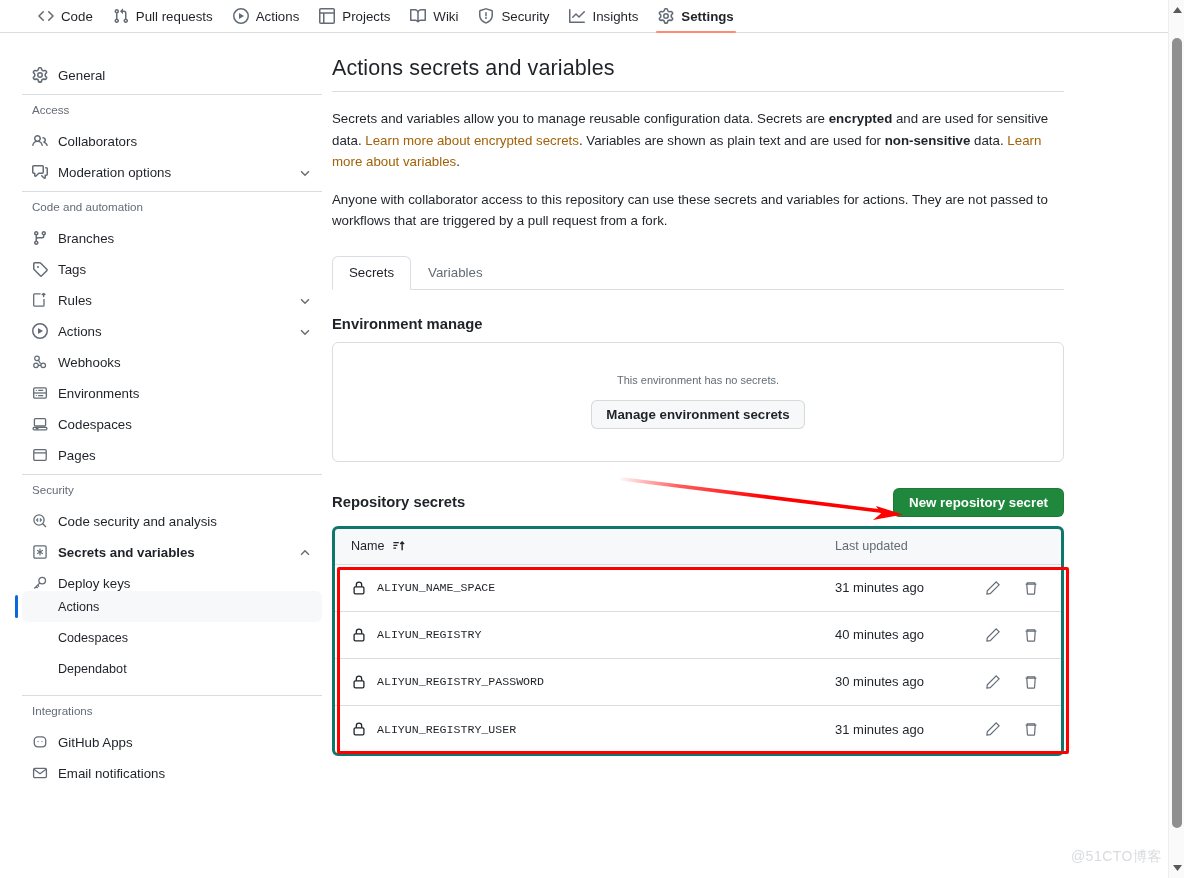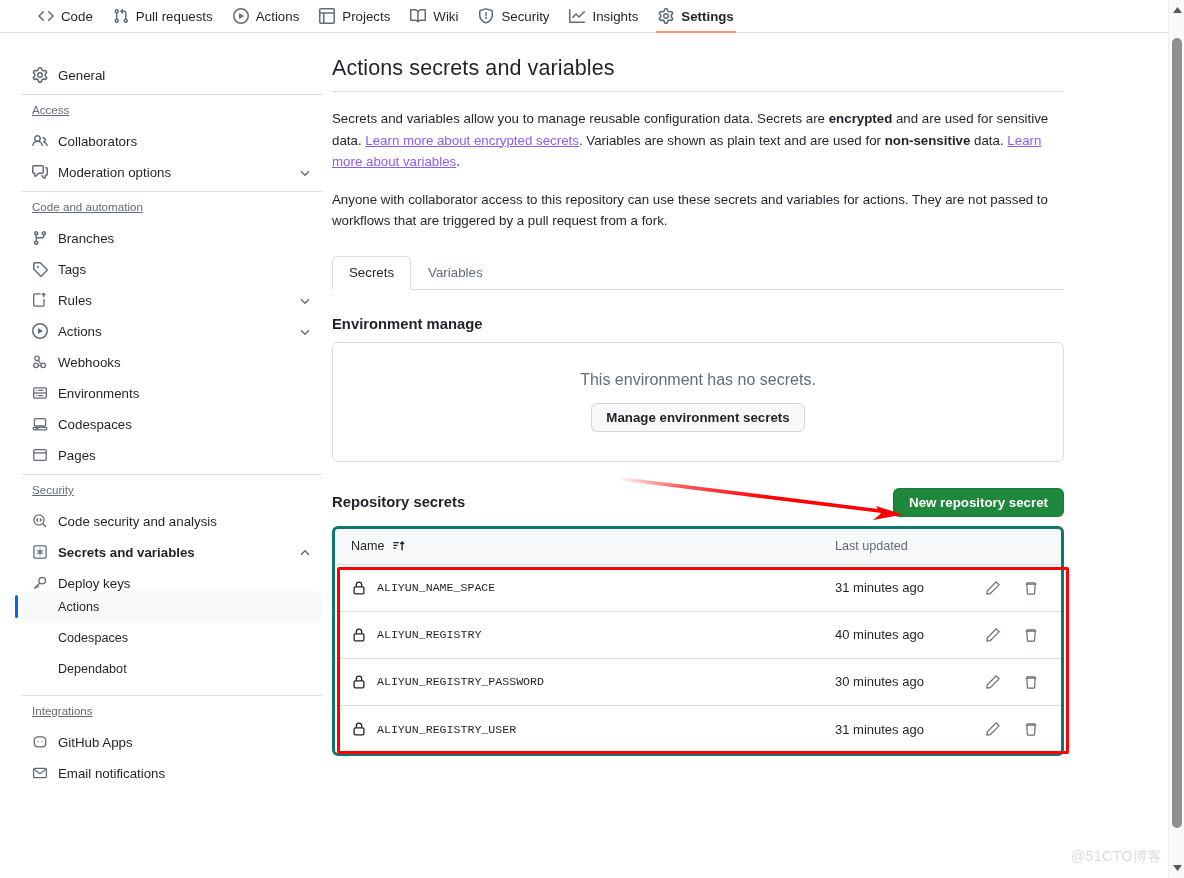--- a/index.html
+++ b/index.html
@@ -94,21 +94,20 @@
     width: 3px; height: 23px;
     background: #0969da;
     border-radius: 6px;
   }
   .side-group {
     font-size: 11.6px;
     color: #636c76;
     padding: 0 10px;
     margin-bottom: 2px;
     margin-top: 8px;
-    text-decoration: underline;
   }
   .side-divider {
     height: 1px;
     background: #d8dee4;
     margin: 11px 0 6px 0;
   }
 
   
   .main {
     position: absolute;
@@ -123,21 +122,21 @@
     letter-spacing: .1px;
   }
   .rule { height: 1px; background: #d8dee4; margin-bottom: 16px; }
   p.para {
     font-size: 13.3px;
     line-height: 1.62;
     color: #1f2328;
     margin: 0 0 16px 0;
   }
   p.para b { font-weight: 700; }
-  a.lnk { color: #8b5cf6; text-decoration: underline; cursor: pointer; }
+  a.lnk { color: #a16207; cursor: pointer; }
 
   
   .tabs {
     display: flex;
     align-items: flex-end;
     border-bottom: 1px solid #d8dee4;
     margin-top: 22px;
     height: 36px;
   }
   .tab {
@@ -167,21 +166,21 @@
   .empty-card {
     border: 1px solid #d8dee4;
     border-radius: 6px;
     height: 120px;
     display: flex;
     flex-direction: column;
     align-items: center;
     justify-content: center;
     gap: 14px;
   }
-  .empty-text { font-size: 16px; color: #636c76; }
+  .empty-text { font-size: 11px; color: #636c76; }
   .btn-muted {
     font-size: 13.3px;
     font-weight: 700;
     color: #1f2328;
     background: #f6f8fa;
     border: 1px solid rgba(31,35,40,.15);
     border-radius: 6px;
     padding: 6px 14px;
     cursor: pointer;
   }

